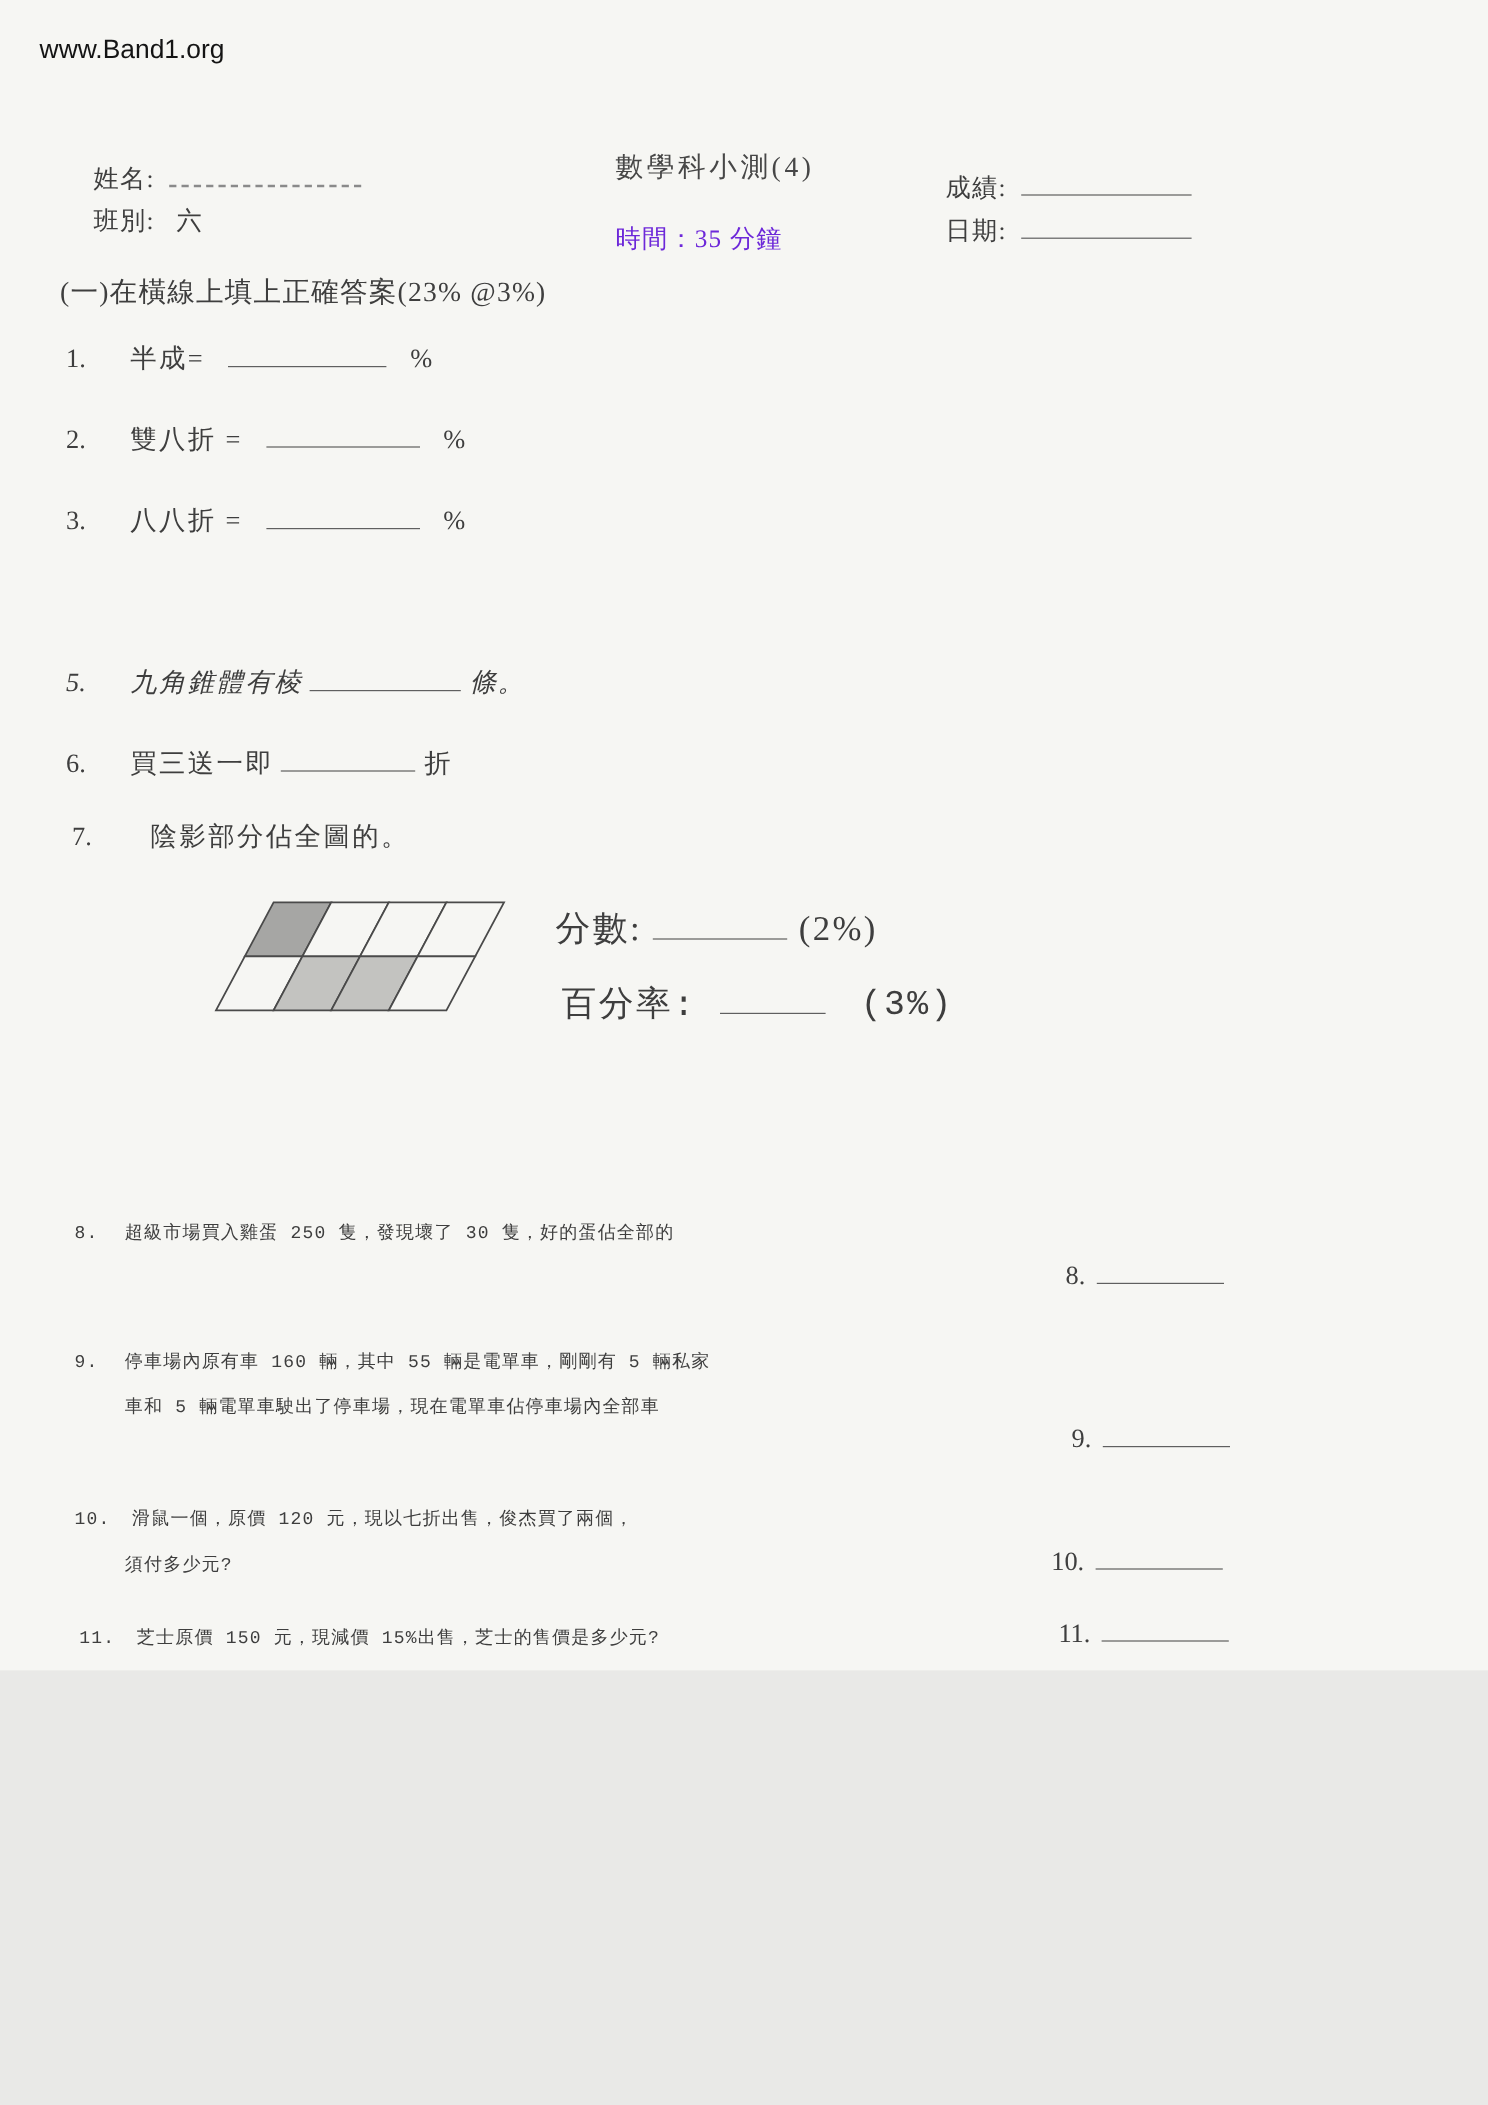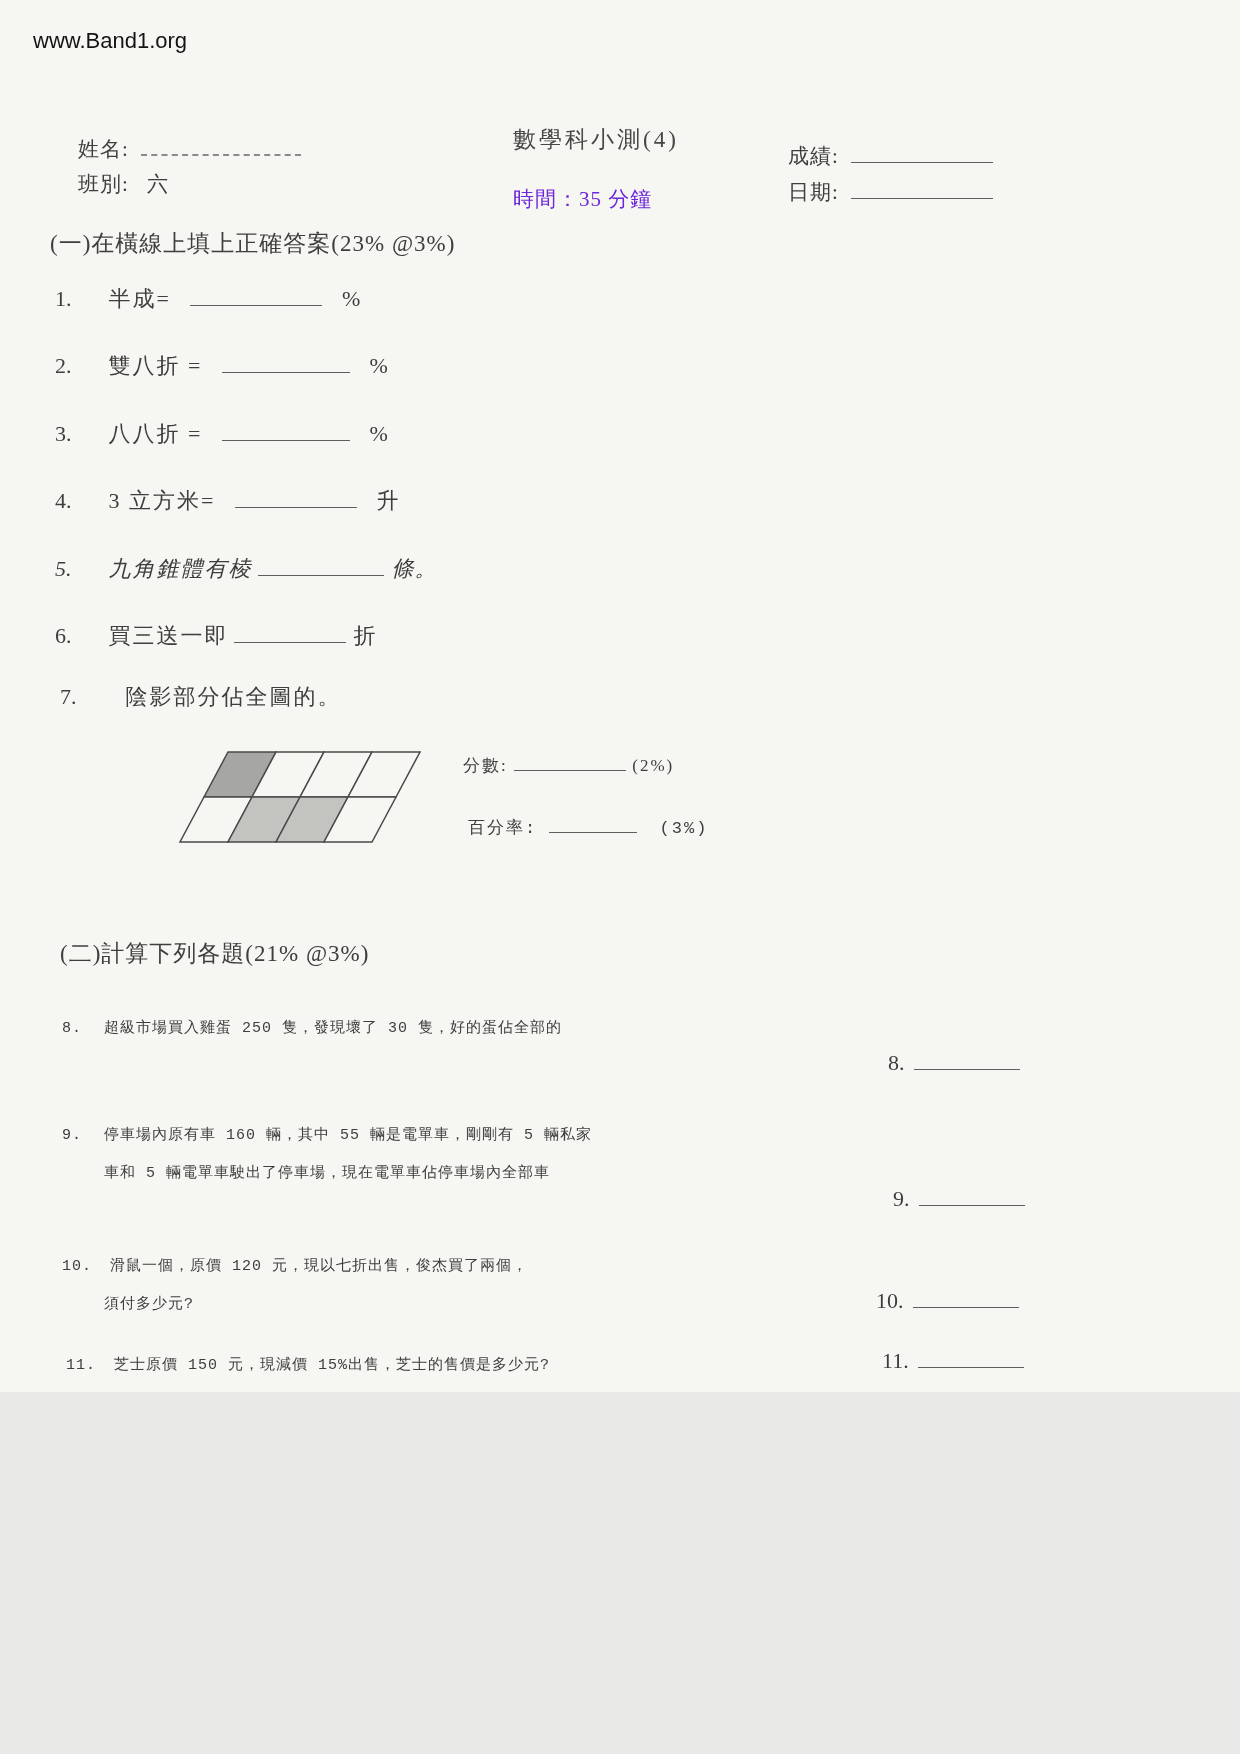--- a/index.html
+++ b/index.html
@@ -20,21 +20,21 @@
   }
   .watermark{font-family:"Liberation Sans","DejaVu Sans",sans-serif;font-size:22px;color:#141414;}
   .hdr-label{font-size:21px;letter-spacing:1px;}
   .title{font-size:23px;letter-spacing:3px;color:#474747;}
   .timeline{font-size:21px;letter-spacing:1px;color:#6d28d9;}
   .sec-head{font-size:23px;letter-spacing:1px;}
   .qrow{font-size:22px;white-space:nowrap;}
   .qnum{display:inline-block;min-width:30px;margin-right:18px;}
   .qpre{margin-right:14px;letter-spacing:2px;}
   .qpost{margin-left:14px;letter-spacing:1px;}
-  .q7label{font-size:17px;letter-spacing:2px;}
+  .q7label{font-size:29px;letter-spacing:2px;}
   .body-q{font-size:15px;line-height:38px;letter-spacing:1px;font-family:Liberation Mono, monospace;}
   .body-q .cont{display:block;padding-left:42px;}
   .ansrow{font-size:22px;white-space:nowrap;}
   .pagenum{font-size:32px;letter-spacing:2px;color:#1d4ed8;text-decoration:underline;}
 </style>
 </head>
 <body>
 
 <div class="page">
 
@@ -77,26 +77,20 @@
     <span class="qpost">%</span>
   </div>
 
   <div class="abs qrow" style="top:417px;left:55px;">
     <span class="qnum">3.</span>
     <span class="qpre">八八折 =</span>
     <span class="blank" style="width:128px;"></span>
     <span class="qpost">%</span>
   </div>
 
-  <div class="abs qrow" style="top:484px;left:55px;">
-    <span class="qnum">4.</span>
-    <span class="qpre">3 立方米=</span>
-    <span class="blank" style="width:122px;"></span>
-    <span class="qpost">升</span>
-  </div>
 
   <div class="abs qrow" style="top:552px;left:55px;font-style:italic;">
     <span class="qnum">5.</span>
     <span class="qpre" style="margin-right:0;">九角錐體有棱</span>
     <span class="blank" style="width:126px;"></span>
     <span class="qpost" style="margin-left:2px;">條。</span>
   </div>
 
   <div class="abs qrow" style="top:619px;left:55px;">
     <span class="qnum">6.</span>
@@ -130,21 +124,20 @@
     <span class="blank" style="width:112px;"></span>
     <span>(2%)</span>
   </div>
 
   <div class="abs q7label" style="top:814px;left:468px;font-family:Liberation Mono, monospace;">
     <span>百分率:</span>
     <span class="blank" style="width:88px;"></span>
     <span style="margin-left:10px;">(3%)</span>
   </div>
 
-  <div class="abs sec-head" style="top:938px;left:60px;">(二)計算下列各題(21% @3%)</div>
 
   <div class="abs body-q" style="top:1010px;left:62px;width:770px;">
     <span>8.</span>
     <span style="margin-left:12px;">超級市場買入雞蛋 250 隻，發現壞了 30 隻，好的蛋佔全部的</span>
   </div>
   <div class="abs ansrow" style="top:1046px;left:888px;">
     <span>8.</span>
     <span class="blank" style="width:106px;margin-left:4px;"></span>
   </div>
 

